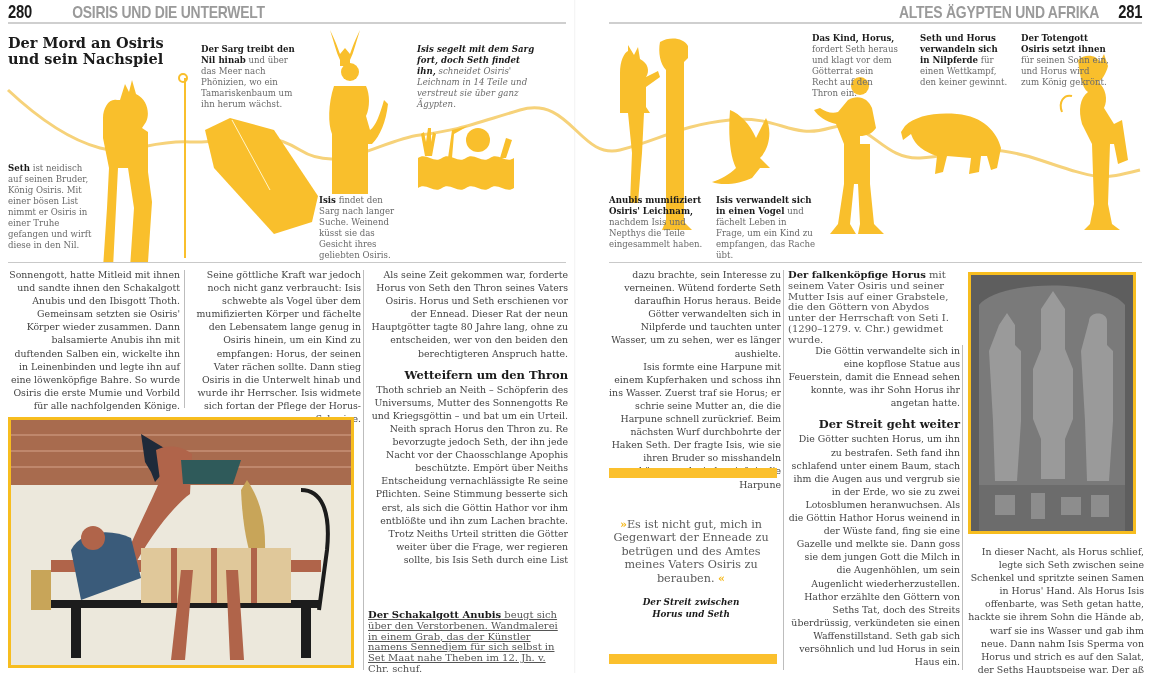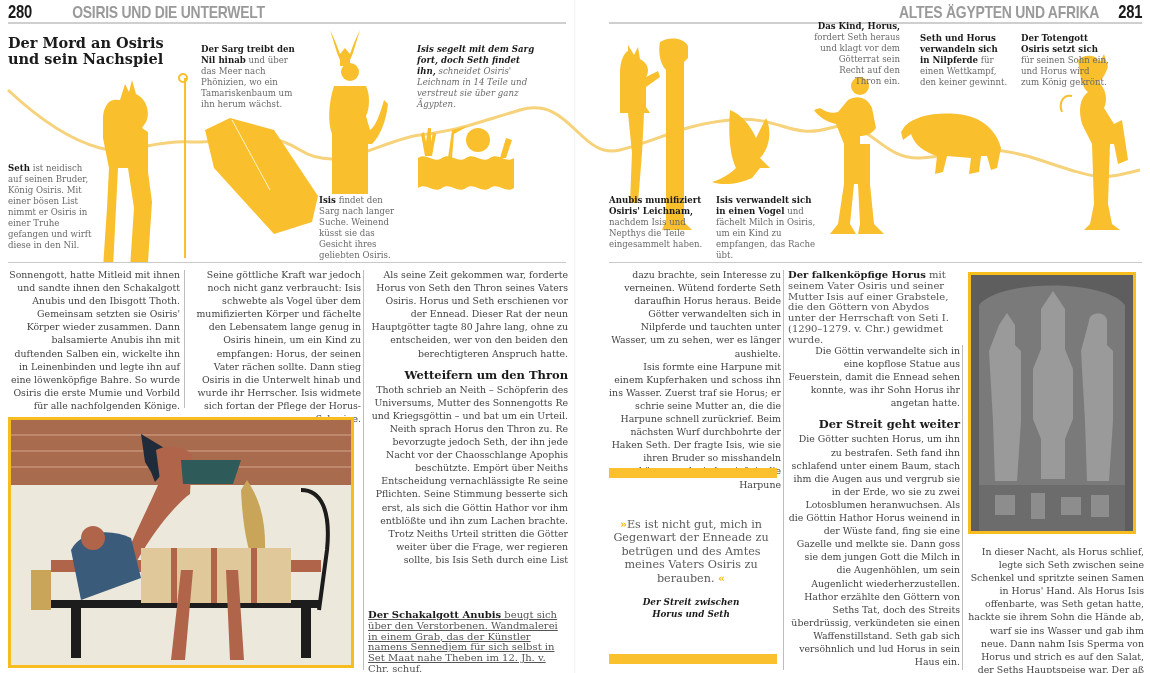--- a/index.html
+++ b/index.html
@@ -124,24 +124,24 @@
     <path d="M1078 30 c6 -6 18 -6 22 2 l4 -8 l4 12 c-2 8 -6 14 -10 16 c8 6 10 18 6 26 l10 16 l8 -4 l6 40 l-10 4 l-4 -20 l-4 0 l-2 60 l4 20 l8 6 h-36 l6 -6 l4 -20 l-2 -60 l-10 -20 c-4 -14 -2 -26 6 -32 c-6 -4 -8 -16 -10 -32 z"></path>
     <path d="M1062 82 c-4 -10 2 -18 10 -16" fill="none" stroke="#f9bf2c" stroke-width="2"></path>
   </g>
 </svg>
 
 <div class="cap" style="left:8px; top:163px; width:84px;"><b>Seth</b><span> ist neidisch auf seinen Bruder, König Osiris. Mit einer bösen List nimmt er Osiris in einer Truhe gefangen und wirft diese in den Nil.</span></div>
 <div class="cap" style="left:201px; top:44px; width:100px;"><b>Der Sarg treibt den Nil hinab</b><span> und über das Meer nach Phönizien, wo ein Tamariskenbaum um ihn herum wächst.</span></div>
 <div class="cap" style="left:319px; top:195px; width:82px;"><b>Isis</b><span> findet den Sarg nach langer Suche. Weinend küsst sie das Gesicht ihres geliebten Osiris.</span></div>
 <div class="cap" style="left:417px; top:44px; width:120px;font-style:italic;"><b>Isis segelt mit dem Sarg fort, doch Seth findet ihn,</b><span> schneidet Osiris' Leichnam in 14 Teile und verstreut sie über ganz Ägypten.</span></div>
 <div class="cap" style="left:609px; top:195px; width:98px;"><b>Anubis mumifiziert Osiris' Leichnam,</b><span> nachdem Isis und Nepthys die Teile eingesammelt haben.</span></div>
-<div class="cap" style="left:716px; top:195px; width:100px;"><b>Isis verwandelt sich in einen Vogel</b><span> und fächelt Milch in Osiris, um ein Kind zu empfangen, das Rache übt.</span></div>
-<div class="cap" style="left:812px; top:21px; width:88px;text-align:right;"><b>Das Kind, Horus,</b><span> fordert Seth heraus und klagt vor dem Götterrat sein Recht auf den Thron ein.</span></div>
+<div class="cap" style="left:716px; top:195px; width:100px;"><b>Isis verwandelt sich in einen Vogel</b><span> und fächelt Leben in Frage, um ein Kind zu empfangen, das Rache übt.</span></div>
+<div class="cap" style="left:812px; top:33px; width:88px;"><b>Das Kind, Horus,</b><span> fordert Seth heraus und klagt vor dem Götterrat sein Recht auf den Thron ein.</span></div>
 <div class="cap" style="left:920px; top:33px; width:90px;"><b>Seth und Horus verwandeln sich in Nilpferde</b><span> für einen Wettkampf, den keiner gewinnt.</span></div>
-<div class="cap" style="left:1021px; top:33px; width:88px;"><b>Der Totengott Osiris setzt sich</b><span> für seinen Sohn ein, und Horus wird zum König gekrönt.</span></div>
+<div class="cap" style="left:1021px; top:33px; width:88px;"><b>Der Totengott Osiris setzt ihnen</b><span> für seinen Sohn ein, und Horus wird zum König gekrönt.</span></div>
 
 <div class="rule" style="left:8px; top:262px; width:558px; height:1px; background:#c9c9c9;"></div>
 <div class="rule" style="left:609px; top:262px; width:533px; height:1px; background:#c9c9c9;"></div>
 
 <div class="col" style="left:8px; top:268px; width:172px;">
   <p>Sonnengott, hatte Mitleid mit ihnen und sandte ihnen den Schakalgott Anubis und den Ibisgott Thoth. Gemeinsam setzten sie Osiris' Körper wieder zusammen. Dann balsamierte Anubis ihn mit duftenden Salben ein, wickelte ihn in Leinenbinden und legte ihn auf eine löwenköpfige Bahre. So wurde Osiris die erste Mumie und Vorbild für alle nachfolgenden Könige.</p>
 </div>
 <div class="col-rule" style="left:184px; top:270px; height:138px;"></div>
 
 <div class="col" style="left:189px; top:268px; width:172px;">

